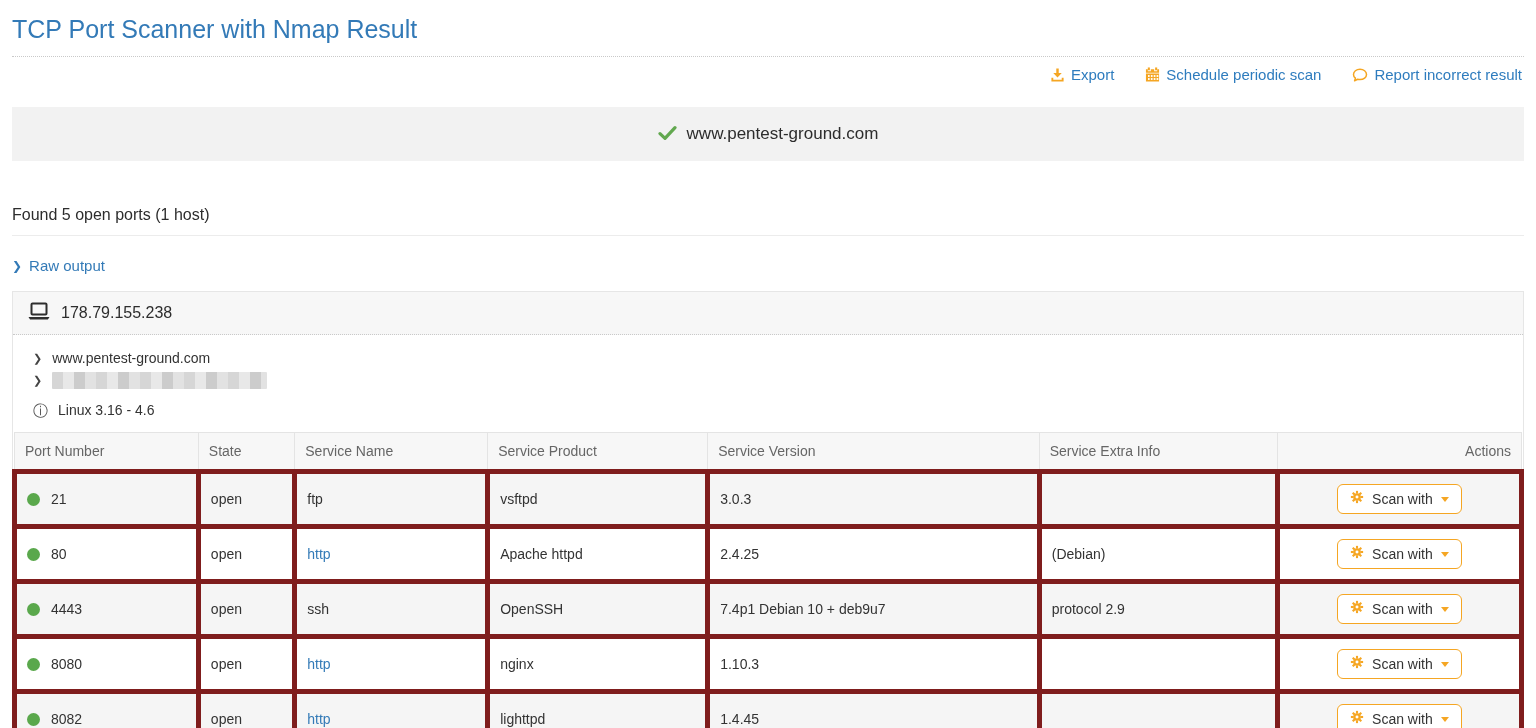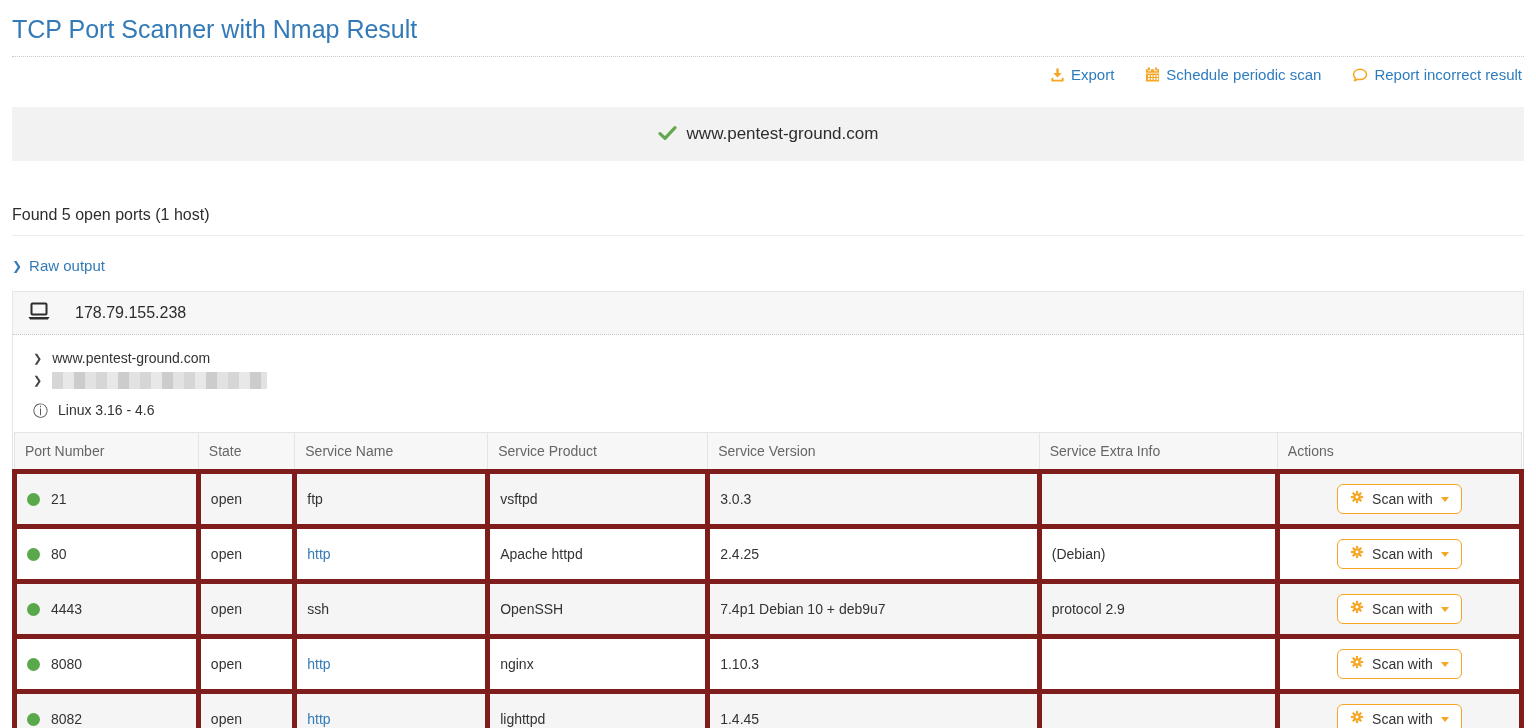--- a/index.html
+++ b/index.html
@@ -42,21 +42,21 @@
   .raw-output {
     display:inline-flex; align-items:center; gap:7px;
     margin-top:21px; color:#337ab7; font-size:15px; text-decoration:none; cursor:pointer;
   }
   .raw-output .chev { font-size:12px; }
 
   
   .host-card { margin-top:17px; border:1px solid #e6e6e6; }
   .host-header {
     background:#f7f7f7; padding:10px 14px;
-    display:flex; align-items:center; gap:24px;
+    display:flex; align-items:center; gap:10px;
     border-bottom:1px dotted #c9c9c9;
   }
   .host-ip { font-size:16px; color:#2d2d2d; }
   .host-body { padding:12px 20px 14px 20px; background:#fff; }
   .hostname-row {
     display:flex; align-items:center; gap:10px;
     font-size:14px; color:#333; line-height:22px; cursor:pointer;
   }
   .hostname-row .chev { font-size:11px; color:#444; }
   .redacted-block {
@@ -71,21 +71,21 @@
     font-size:14px; color:#333;
   }
   .info-glyph { font-size:15px; color:#555; line-height:1; }
 
   
   table { width:calc(100% + 2px); margin:0 -1px; border-collapse:collapse; table-layout:fixed; }
   thead th {
     background:#f7f7f7; color:#666; font-weight:400; font-size:14px;
     text-align:left; padding:10px 10px; border:1px solid #e4e4e4; border-bottom:1px solid #e4e4e4;
   }
-  thead th.center { text-align:left; }
+  thead th.center { text-align:right; }
   tbody td {
     padding:10px 10px; font-size:14px; color:#333;
     border:5px solid #7f1d1d; height:50px; background:#fff;
   }
   tbody tr:nth-child(odd) td { background:#f5f5f5; }
   td.actions { text-align:center; }
   .dot {
     display:inline-block; width:13px; height:13px; border-radius:50%;
     background:#5aa84c; margin-right:11px; vertical-align:-2px;
   }

